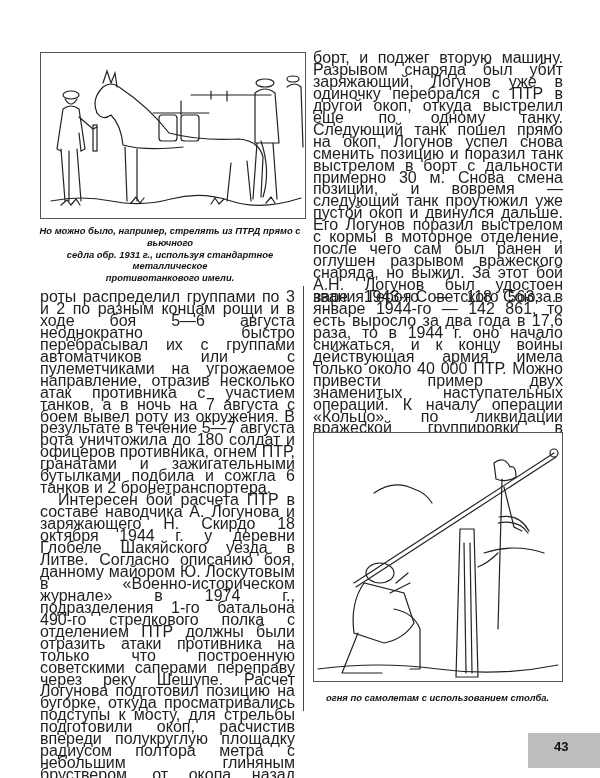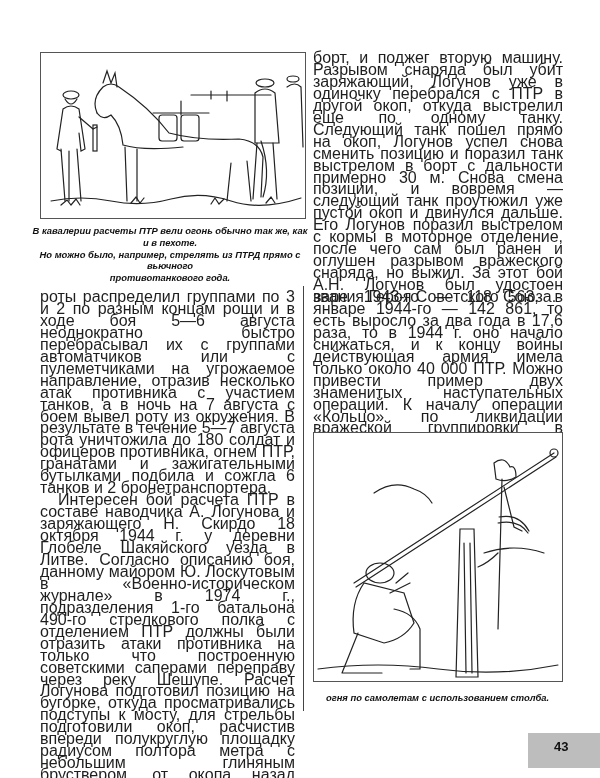--- a/index.html
+++ b/index.html
@@ -47,23 +47,23 @@
       <ellipse cx="224" cy="30" rx="9" ry="4"></ellipse>
       <path d="M214 40 q10 -8 20 0 l4 50 l-24 0 z"></path>
       <path d="M216 90 l-4 56 M232 90 l4 56"></path>
       <ellipse cx="252" cy="26" rx="6" ry="3"></ellipse>
       <path d="M246 34 q8 -6 14 0 l2 60"></path>
     </g>
   </svg>
 </div>
 
 <div class="caption" style="left:30px; top:225px; width:280px;">
-  <div>В кавалерии расчеты ПТР вели огонь обычно так же, как и в пехоте.</div>
   <div>Но можно было, например, стрелять из ПТРД прямо с вьючного</div>
-  <div>противотанкового года.</div>
+  <div>седла обр. 1931 г., используя стандартное металлическое</div>
+  <div>противотанкового имели.</div>
 </div>
 
 <div class="col" style="left:313px; top:52px; width:250px;">
   <p>борт, и поджег вторую машину. Разрывом снаряда был убит заряжающий, Логунов уже в одиночку перебрался с ПТР в другой окоп, откуда выстрелил еще по одному танку. Следующий танк пошел прямо на окоп, Логунов успел снова сменить позицию и поразил танк выстрелом в борт с дальности примерно 30 м. Снова смена позиции, и вовремя — следующий танк проутюжил уже пустой окоп и двинулся дальше. Его Логунов поразил выстрелом с кормы в моторное отделение, после чего сам был ранен и оглушен разрывом вражеского снаряда, но выжил. За этот бой А.Н. Логунов был удостоен звания Героя Советского Союза.</p>
 </div>
 
 <div class="col" style="left:40px; top:291px; width:255px;">
   <p>роты распределил группами по 3 и 2 по разным концам рощи и в ходе боя 5—6 августа неоднократно быстро перебрасывал их с группами автоматчиков или с пулеметчиками на угрожаемое направление, отразив несколько атак противника с участием танков, а в ночь на 7 августа с боем вывел роту из окружения. В результате в течение 5—7 августа рота уничтожила до 180 солдат и офицеров противника, огнем ПТР, гранатами и зажигательными бутылками подбила и сожгла 6 танков и 2 бронетранспортера.</p>
   <p class="ind">Интересен бой расчета ПТР в составе наводчика А. Логунова и заряжающего Н. Скирдо 18 октября 1944 г. у деревни Глобеле Шакяйского уезда в Литве. Согласно описанию боя, данному майором Ю. Лоскутовым в «Военно-историческом журнале» в 1974 г., подразделения 1-го батальона 490-го стрелкового полка с отделением ПТР должны были отразить атаки противника на только что построенную советскими саперами переправу через реку Шешупе. Расчет Логунова подготовил позицию на бугорке, откуда просматривались подступы к мосту, для стрельбы подготовили окоп, расчистив впереди полукруглую площадку радиусом полтора метра с небольшим глиняным бруствером, от окопа назад отвели щель на два человека, глубиной в полтора раза больше, чем окоп, позицию замаскировали под окружающую местность, оборудовали в передней стенке окопа нишу для патронов и гранат. В немецкой атаке участвовало до 15 танков и штурмовых орудий, неся на броне десант пехоты. И тут сказались хорошо оборудованные и замаскированные огневые позиции и внезапность действия бронебойщиков. Когда один германский танк, ссадив десант, стал преодолевать подъем, Логунов с малой дальности выстрелил по смотровой щели. Танк начал разворачиваться, получил второе попадание в бензобак и загорелся. Второй танк стал обходить головной, Логунов дождался, пока танк подставит</p>
 </div>

